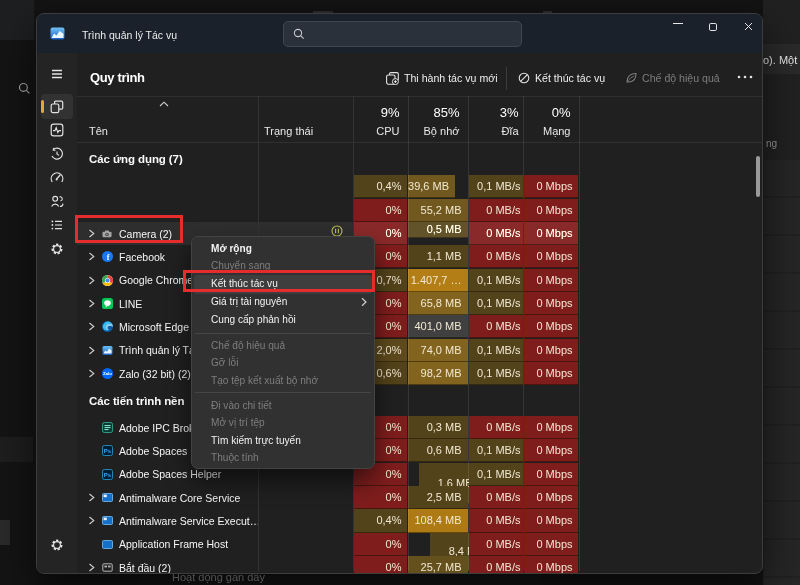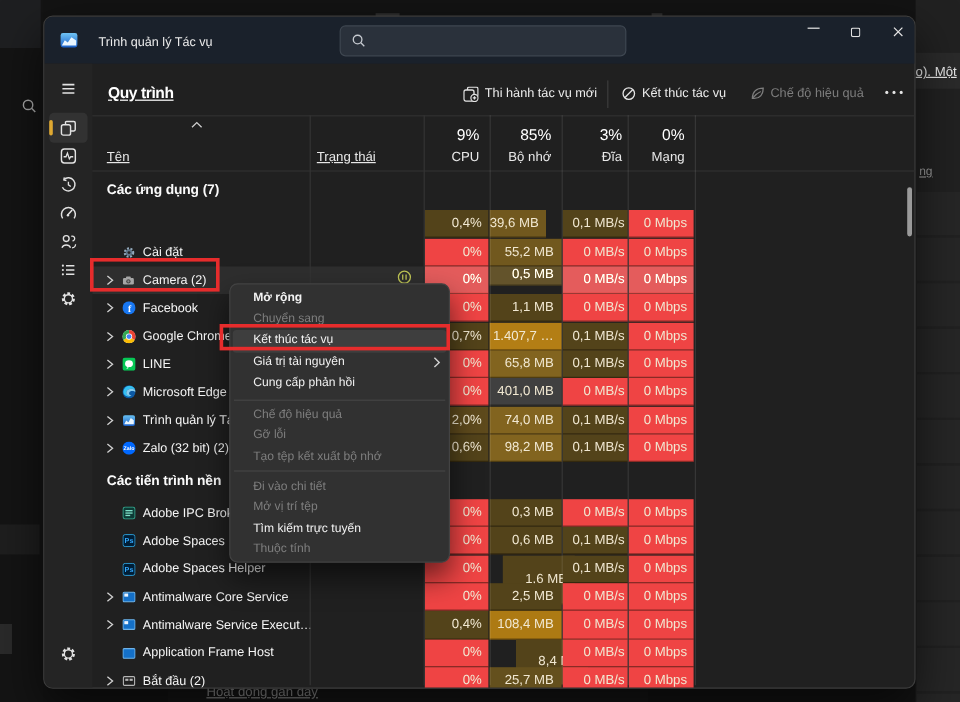--- a/index.html
+++ b/index.html
@@ -1,35 +1,35 @@
 <!DOCTYPE html>
 <html><head><meta charset="utf-8">
 <style>
 * { margin:0; padding:0; box-sizing:border-box; }
 svg { display:block; }
 html,body { width:800px; height:585px; background:#131313; overflow:hidden;
   font-family:"Liberation Sans", sans-serif; }
-.abs { position:absolute;text-decoration:underline; }
+.abs { position:absolute; }
 #win { position:absolute; left:36px; top:13px; width:727px; height:561px;
   background:#202020; border-radius:8px; border:1px solid #3c3c3c;
   box-shadow:0 16px 40px rgba(0,0,0,0.6); overflow:hidden; }
 #tbar { position:absolute; left:0; top:0; width:727px; height:39px; background:#1a212b; }
 #sbar { position:absolute; left:0; top:39px; width:40px; height:522px; background:#242424; }
 .pill { position:absolute; left:4px; top:41px; width:32px; height:25px; background:#323232; border-radius:4px; }
 .pillbar { position:absolute; left:4px; top:46.5px; width:2.5px; height:13.5px; background:#e0a931; border-radius:2px; }
 .wtitle { position:absolute; left:45px; top:15px; font-size:10.5px; color:#ececec; }
 #sbox { position:absolute; left:246px; top:7px; width:239px; height:26px; background:#2a313b;
   border:1px solid #3e4650; border-radius:5px; color:#c6cad0; font-size:11.3px; line-height:24px; white-space:nowrap; }
 .row { position:absolute; left:40px; width:240px; height:23.34px; display:flex; align-items:center; }
 .chwrap { width:14px; margin-left:11px; display:inline-flex; }
 .icw { width:17px; display:inline-flex; }
 .lbl { color:#f5f5f5; font-size:10.5px; white-space:nowrap; }
 .cell { position:absolute; border-bottom:1.2px solid rgba(15,10,0,0.45); }
 .cv { position:absolute; top:50%; transform:translateY(-50%); color:#f1e8d2; font-size:11px; white-space:nowrap; }
-.c0 { background:#ef4444; }
+.c0 { background:#7f1d1d; }
 .c1 { background:#53431a; }
 .c2 { background:#5e4a1c; }
 .c25 { background:#64501d; }
 .c3 { background:#71581e; }
 .c35 { background:#82641f; }
 .c4 { background:#404040; }
 .c5 { background:#ad7a13; }
 .c6 { background:#b37e15; }
 .vsep { position:absolute; top:82px; width:1px; height:475px; background:#333; }
 .ghead { position:absolute; left:52px; color:#fafafa; font-size:11.5px; font-weight:600; letter-spacing:-0.1px; white-space:nowrap; }
@@ -233,31 +233,20 @@
     </div>
 <div class="cell c3" style="left:371.0px;top:161.2px;width:47px;height:23.3px;">
       <span class="cv" style="right:6.0px">39,6 MB</span>
     </div>
 <div class="cell c1" style="left:431.5px;top:161.2px;width:54.0px;height:23.3px;">
       <span class="cv" style="right:2.0px">0,1 MB/s</span>
     </div>
 <div class="cell c0" style="left:486.5px;top:161.2px;width:54.5px;height:23.3px;">
       <span class="cv" style="right:5.5px">0 Mbps</span>
     </div>
-<div class="row" style="top:184.5px">
-      <span class="chwrap"></span>
-      <span class="icw">
-        <svg width="11" height="11" viewBox="0 0 11 11">
-          <circle cx="5.5" cy="5.5" r="3.4" fill="none" stroke="#93a9bb" stroke-width="2.0" stroke-dasharray="1.6,1.2"></circle>
-          <circle cx="5.5" cy="5.5" r="2.7" fill="#60778a"></circle>
-          <circle cx="5.5" cy="5.5" r="1.2" fill="#242424"></circle>
-        </svg>
-      </span>
-      <span class="lbl">Cài đặt</span>
-    </div>
 <div class="cell c0" style="left:316.5px;top:184.5px;width:53.5px;height:23.3px;">
       <span class="cv" style="right:5.5px">0%</span>
     </div>
 <div class="cell c3" style="left:371.0px;top:184.5px;width:59.5px;height:23.3px;">
       <span class="cv" style="right:6.0px">55,2 MB</span>
     </div>
 <div class="cell c0" style="left:431.5px;top:184.5px;width:54.0px;height:23.3px;">
       <span class="cv" style="right:2.0px">0 MB/s</span>
     </div>
 <div class="cell c0" style="left:486.5px;top:184.5px;width:54.5px;height:23.3px;">

